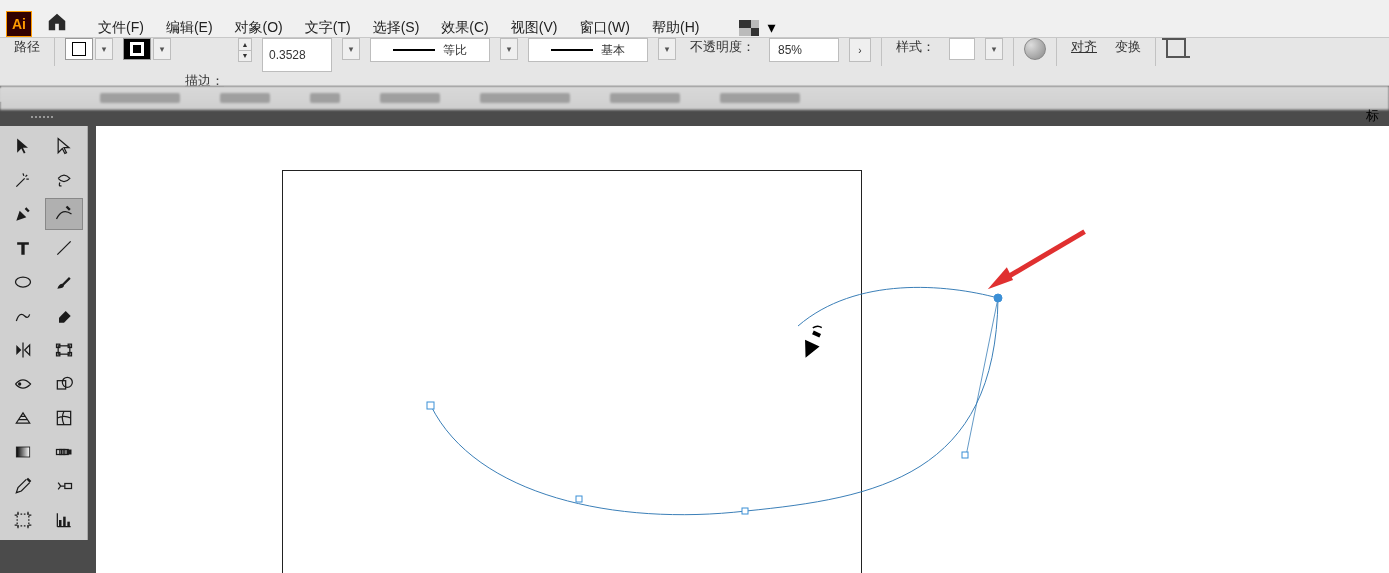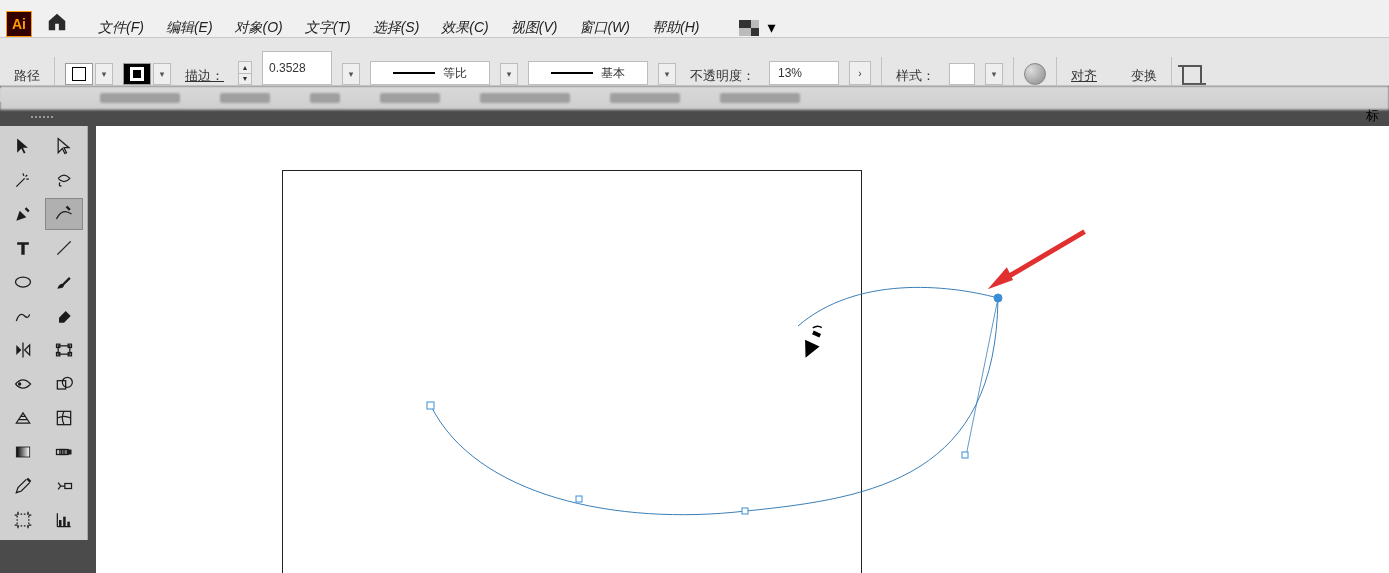--- a/index.html
+++ b/index.html
@@ -3,30 +3,30 @@
   <meta charset="utf-8">
   <style>
     * { margin: 0; padding: 0; box-sizing: border-box; font-family: "Microsoft YaHei", sans-serif; }
     body { width: 1389px; height: 573px; background: #4b4b4b; overflow: hidden; user-select: none; }
 
     
     .menubar { height: 38px; background: #f0f0f0; display: flex; align-items: flex-end; padding-left: 6px; gap: 4px; border-bottom: 1px solid #c8c8c8; }
     .ai-badge { width: 26px; height: 26px; background: #330000; border: 1px solid #ff9a00; display: flex; align-items: center; justify-content: center; color: #ff9a00; font-weight: bold; font-size: 14px; }
     .home-btn { margin-left: 10px; margin-right: 26px; }
     .menu-items { display: flex; gap: 22px; }
-    .menu-item { font-size: 14px; color: #222; cursor: default; font-style: italic; }
+    .menu-item { font-size: 14px; color: #222; cursor: default; }
     .menubar-right { margin-left: 36px; display: flex; align-items: center; gap: 8px; }
     .layout-icon { width: 20px; height: 16px; display: flex; flex-wrap: wrap; }
     .layout-icon span:nth-child(1){width:12px;height:8px;background:#333;}
     .layout-icon span:nth-child(2){width:8px;height:8px;background:#bbb;}
     .layout-icon span:nth-child(3){width:12px;height:8px;background:#bbb;}
     .layout-icon span:nth-child(4){width:8px;height:8px;background:#333;}
 
     
-    .optionsbar { height: 48px; background: #e6e6e6; display: flex; align-items: flex-end; padding: 0 10px; gap: 10px; border-bottom: 1px solid #b9b9b9; font-size: 13px; color: #333; }
+    .optionsbar { height: 48px; background: #e6e6e6; display: flex; align-items: flex-start; padding: 0 10px; gap: 10px; border-bottom: 1px solid #b9b9b9; font-size: 13px; color: #333; }
     .opt-label { padding: 0 4px; }
     .sep { width: 1px; height: 28px; background: #c2c2c2; }
     .swatch { width: 28px; height: 22px; border: 1px solid #999; background: #fff; display:inline-flex; align-items:center; justify-content:center; }
     .swatch.black { background: #000; }
     .swatch-inner { width:14px; height:14px; border:1px solid #000; background:#fff;}
     .swatch.black .swatch-inner{ border:3px solid #fff; background:#000;}
     .dd-btn { width: 18px; height: 22px; border: 1px solid #bdbdbd; background: #efefef; display: flex; align-items: center; justify-content: center; font-size: 9px; color: #555; }
     .num-box { width: 70px; height: 24px; border: 1px solid #bdbdbd; background: #fff; display: flex; align-items: center; padding: 16px 6px; font-size: 12px; }
     .stepper { width: 14px; display: flex; flex-direction: column; border:1px solid #bdbdbd; height:24px;}
     .stepper span{flex:1; display:flex; align-items:center; justify-content:center; font-size:7px; border-bottom:1px solid #bdbdbd; background:#efefef;}
@@ -135,34 +135,34 @@
   <div class="dd-btn">▾</div>
 
   <div class="stroke-sample">
     <div class="line"></div>
       <span>基本</span>
   </div>
   <div class="dd-btn">▾</div>
 
   <span class="opt-label">不透明度：</span>
   <div class="opacity-box">
-      <span>13%</span>
+      <span>85%</span>
     </div>
   <div class="arrow-btn">›</div>
   <div class="sep"></div>
 
   <span class="opt-label">样式：</span>
   <div class="style-swatch"></div>
   <div class="dd-btn">▾</div>
   <div class="sep"></div>
 
   <div class="globe"></div>
   <div class="sep"></div>
   <span class="text-btn" style="text-decoration:underline;font-family:Liberation Serif, serif;">对齐</span>
-  <span class="text-btn" style="margin-left:16px;">变换</span>
+  <span class="text-btn" style="">变换</span>
   <div class="sep"></div>
   <div class="crop-like"></div>
 </div>
 
 <div class="collapse-lip">
     <span>‹‹</span>
   </div>
 
 <div class="tabstrip">
   <div class="tab-ghost"></div>

